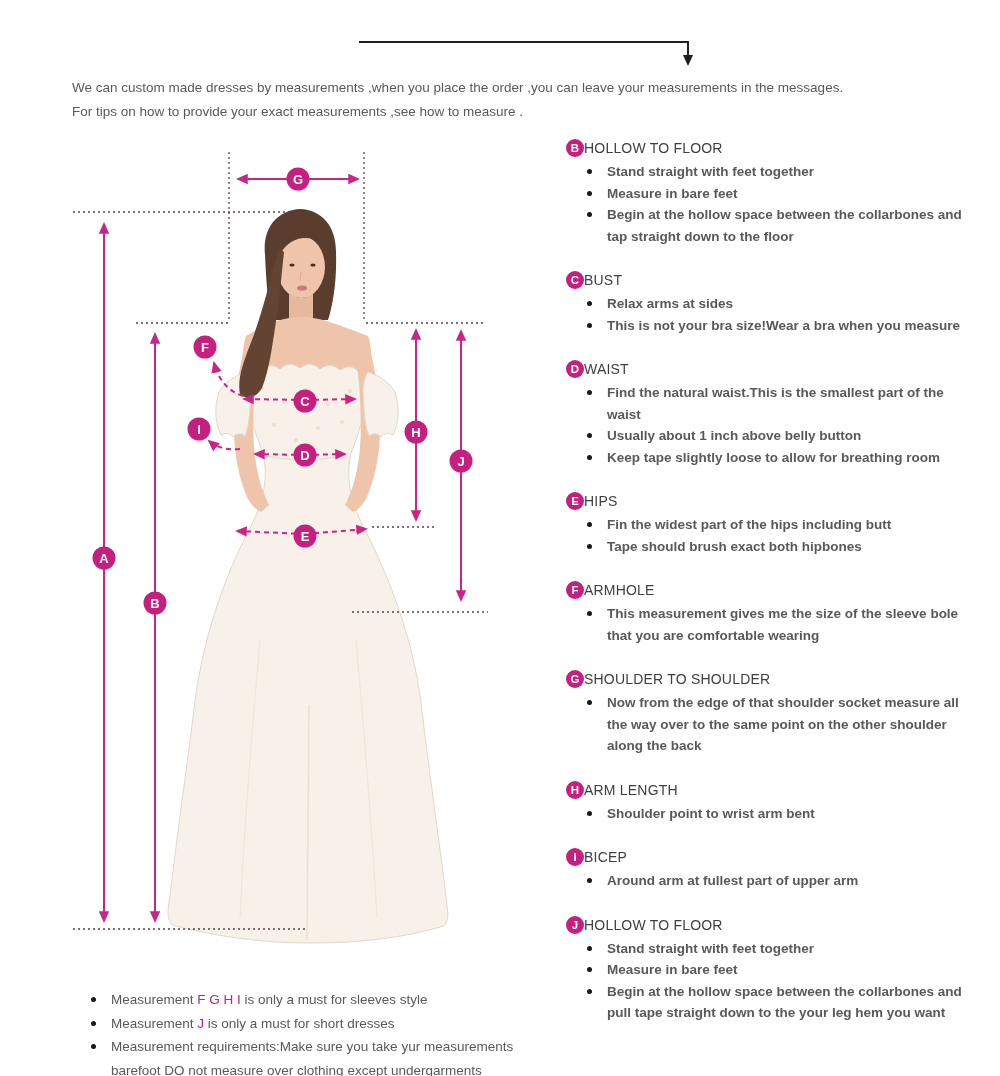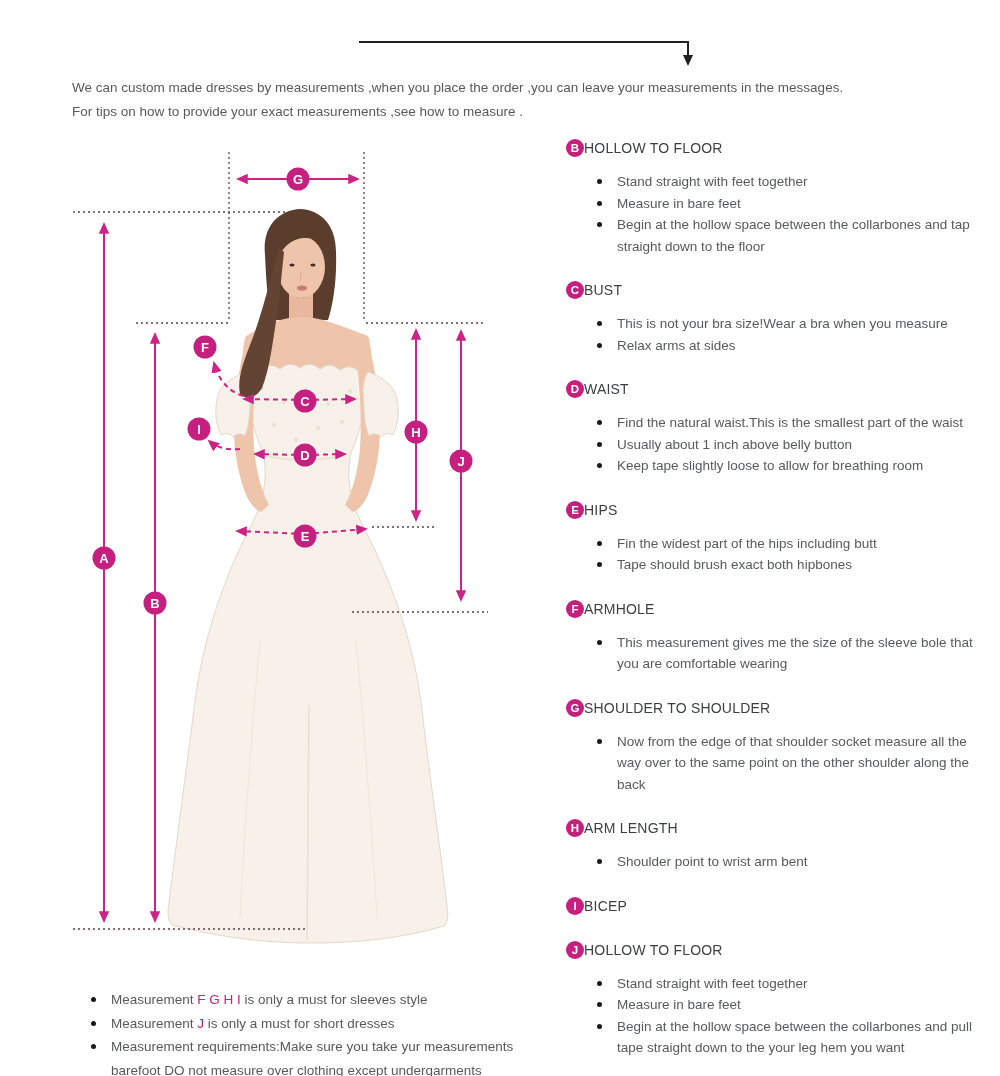--- a/index.html
+++ b/index.html
@@ -10,21 +10,21 @@
   .intro{position:absolute;left:72px;top:76px;width:880px;font-size:13.5px;line-height:24px;color:#58595b;}
   .intro p{margin:0;}
   .title-arrow{position:absolute;left:357px;top:36px;}
   
   .sections{position:absolute;left:566px;top:137px;width:432px;}
   .msec{margin:0 0 22px 0;}
   .shead{display:flex;align-items:center;height:22px;}
   .sbadge{display:inline-flex;align-items:center;justify-content:center;width:18px;height:18px;
           border-radius:50%;background:#c5207f;color:#fff;font-size:11.5px;font-weight:700;flex:0 0 18px;}
   .stitle{margin-left:0;font-size:14px;color:#3d3e40;letter-spacing:0.2px;}
-  .sbullets{margin:12px;padding:0;list-style:none;}
+  .sbullets{margin:2px;padding:0;list-style:none;font-weight:bold;}
   .sbullets li{position:relative;padding-left:39px;width:372px;font-size:13.5px;line-height:21.5px;color:#58595b;}
   .sbullets li::before{content:"";position:absolute;left:19px;top:8px;width:5px;height:5px;
           border-radius:50%;background:#1a1a1a;}
   
   .notes{position:absolute;left:72px;top:972px;margin:16px;padding:0;list-style:none;width:436px;}
   .notes li{position:relative;padding-left:23px;font-size:13.5px;line-height:23.5px;color:#58595b;}
   .notes li::before{content:"";position:absolute;left:3px;top:9px;width:5px;height:5px;
           border-radius:50%;background:#1a1a1a;}
   .hl{color:#c5207f;}
   .figure{position:absolute;left:60px;top:140px;width:480px;height:825px;}
@@ -170,22 +170,22 @@
         <li>Begin at the hollow space between the  collarbones and tap straight down to the floor</li>
       </ul>
     </section>
 
     <section class="msec">
       <div class="shead">
         <span class="sbadge">C</span>
         <span class="stitle">BUST</span>
       </div>
       <ul class="sbullets">
+        <li>Relax arms at sides</li>
         <li>This is not your bra size!Wear a bra when you measure</li>
-        <li>Relax arms at sides</li>
       </ul>
     </section>
 
     <section class="msec">
       <div class="shead">
         <span class="sbadge">D</span>
         <span class="stitle">WAIST</span>
       </div>
       <ul class="sbullets">
         <li>Find the natural waist.This is the smallest part of the waist</li>
@@ -233,20 +233,23 @@
       <ul class="sbullets">
         <li>Shoulder point to wrist arm bent</li>
       </ul>
     </section>
 
     <section class="msec">
       <div class="shead">
         <span class="sbadge">I</span>
         <span class="stitle">BICEP</span>
       </div>
+      <ul class="sbullets">
+        <li>Around arm at fullest part of upper arm</li>
+      </ul>
     </section>
 
     <section class="msec">
       <div class="shead">
         <span class="sbadge">J</span>
         <span class="stitle">HOLLOW TO FLOOR</span>
       </div>
       <ul class="sbullets">
         <li>Stand straight with feet together</li>
         <li>Measure in bare feet</li>

